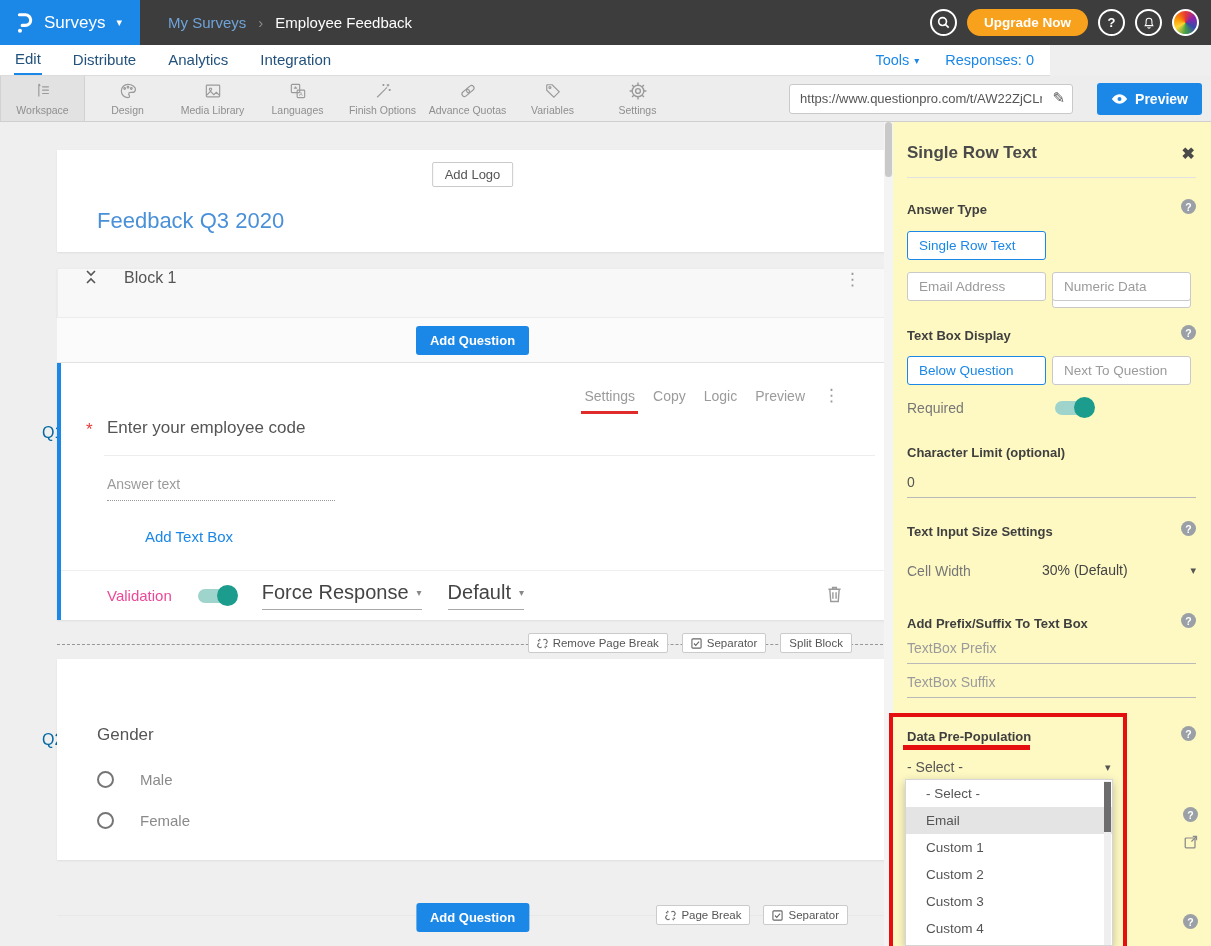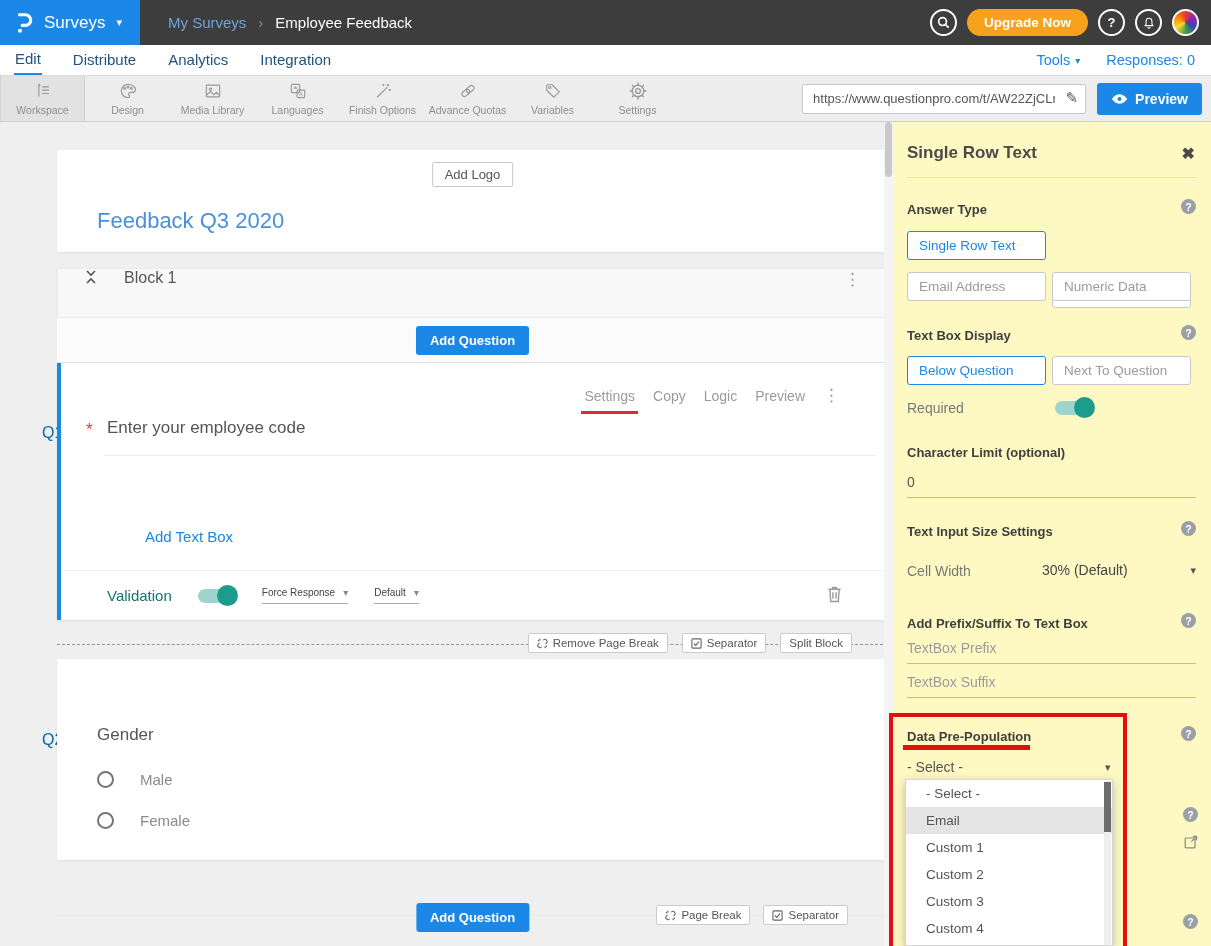--- a/index.html
+++ b/index.html
@@ -18,34 +18,34 @@
   .bc-parent { color:#6fa3d8; font-size:15px; }
   .bc-sep { color:#8d8d8d; font-size:15px; }
   .bc-current { color:#fdfdfd; font-size:15px; }
   .topbar-right { margin-left:auto; display:flex; align-items:center; gap:10px; padding-right:12px; }
   .circle-btn { width:27px; height:27px; border:2px solid #fff; border-radius:50%; display:flex; align-items:center; justify-content:center; color:#fff; font-size:13px; font-weight:bold; }
   .upgrade-btn { background:#f7a11c; color:#fff; font-size:13.5px; font-weight:bold; border-radius:14px; padding:6px 17px; }
   .avatar { width:27px; height:27px; border-radius:50%; border:2px solid #fff;
             background:conic-gradient(#e53935,#8e24aa,#3949ab,#43a047,#fdd835,#fb8c00,#e53935); }
 
   
-  .nav { position:absolute; top:45px; left:0; width:1211px; height:31px; background:#fff; border-bottom:1px solid #dcdcdc; display:flex; align-items:center; padding:0 14px; }
+  .nav { position:absolute; top:45px; left:0; width:1050px; height:31px; background:#fff; border-bottom:1px solid #dcdcdc; display:flex; align-items:center; padding:0 14px; }
   .nav-tab { font-size:15px; color:#23527c; margin-right:30px; padding:5px 1px 6px; }
   .nav-tab.active { border-bottom:2px solid #1b87e6; }
   .nav-right { margin-left:auto; display:flex; align-items:center; gap:26px; padding-right:2px; }
   .tools { color:#1b87e6; font-size:14.5px; display:flex; gap:5px; align-items:center; }
   .tools .caret { font-size:10px; color:#1b87e6; }
   .responses { color:#1b87e6; font-size:14.5px; }
 
   
   .toolbar { position:absolute; top:76px; left:0; width:1211px; height:46px; background:#ededed; border-bottom:1px solid #cfcfcf; display:flex; }
   .tb-item { width:85px; display:flex; flex-direction:column; align-items:center; justify-content:center; gap:3px; color:#8f8f8f; font-size:10.5px; }
   .tb-item.active { background:#e2e2e2; border-left:1px solid #d2d2d2; border-right:1px solid #d2d2d2; }
   .tb-item svg { stroke:#9a9a9a; fill:none; stroke-width:1.4; }
-  .toolbar-right { margin-left:auto; display:flex; align-items:center; gap:11px; padding-right:9px; }
+  .toolbar-right { margin-left:auto; display:flex; align-items:center; gap:24px; padding-right:9px; }
   .url-box { position:relative; width:284px; height:30px; }
   .url-box input { width:100%; height:100%; border:1px solid #c9c9c9; border-radius:3px; padding:0 30px 0 10px; font-size:13px; color:#555; font-family:inherit; background:#fff; }
   .pencil { position:absolute; right:8px; top:5px; color:#555; font-size:15px; }
   .preview-btn { height:32px; background:#1b87e6; border-radius:3px; color:#fff; font-size:14px; font-weight:bold; display:flex; align-items:center; gap:7px; padding:0 14px; }
 
   
   .gutter-label { position:absolute; color:#0369a1; font-size:16px;margin-left:28px; }
   .card { position:absolute; left:57px; width:831px; background:#fff; }
   .shadow { box-shadow:0 1px 2px rgba(0,0,0,.07); }
 
@@ -64,25 +64,25 @@
   .qtab.active { position:relative; }
   .qtab.active::after { content:""; position:absolute; left:-3px; right:-3px; bottom:-10px; height:3px; background:#e02b2b; }
   .q-asterisk { position:absolute; left:25px; top:57px; color:#e53935; font-size:17px; }
   .q1-text { position:absolute; left:46px; top:55px; font-size:17px; color:#555; }
   .q1-underline { position:absolute; left:43px; right:13px; top:92px; border-bottom:1px solid #ededed; }
   .answer-input { position:absolute; left:46px; top:110px; width:228px; }
   .answer-input input { width:100%; border:0; border-bottom:1px dotted #9b9b9b; font-size:14px; color:#9b9b9b; padding:3px 0 8px; background:transparent; font-family:inherit; outline:none; }
   .answer-input input::placeholder { color:#9b9b9b; }
   .add-textbox-link { position:absolute; left:84px; top:165px; color:#1b87e6; font-size:15px; }
   .q1-footer { position:absolute; left:0; right:0; top:207px; bottom:0; border-top:1px solid #efefef; display:flex; align-items:center; padding-left:46px; gap:26px; }
-  .validation-label { font-size:15px; color:#0f766e; }
+  .validation-label { font-size:15px; color:#ec4899; }
   .toggle { width:38px; height:14px; background:#9fd4cc; border-radius:8px; position:relative; }
   .toggle::after { content:""; position:absolute; right:-2px; top:-4px; width:21px; height:21px; border-radius:50%; background:#1c9c8c; }
   .mini-select { display:flex; align-items:center; gap:8px; border-bottom:1px solid #a8a8a8; padding-bottom:5px; }
-  .mini-select .lbl { font-size:10px; color:#444; }
+  .mini-select .lbl { font-size:20px; color:#444; }
   .mini-select .caret { font-size:10px; color:#888; }
   .trash { position:absolute; right:46px; top:50%; transform:translateY(-50%); }
   .trash svg { stroke:#9a9a9a; fill:none; stroke-width:1.5; }
 
   .dashed-row { position:absolute; left:57px; top:633px; width:831px; height:24px; }
   .dashed-row::before { content:""; position:absolute; left:0; right:0; top:11px; border-top:1px dashed #979797; }
   .dashed-btns { position:absolute; right:36px; top:0; display:flex; gap:14px; }
   .mini-btn { position:relative; background:#fff; border:1px solid #cbcbcb; border-radius:2px; color:#555; font-size:11.5px; padding:3px 8px; display:flex; align-items:center; gap:5px; }
   .mini-btn svg { stroke:#666; fill:none; stroke-width:1.2; }
 
@@ -286,20 +286,23 @@
   <div class="qtabs">
     <span class="qtab active">Settings</span>
     <span class="qtab">Copy</span>
     <span class="qtab">Logic</span>
     <span class="qtab">Preview</span>
     <span class="dots">⋮</span>
   </div>
   <span class="q-asterisk">*</span>
   <span class="q1-text">Enter your employee code</span>
   <div class="q1-underline"></div>
+  <div class="answer-input">
+    <input type="text" placeholder="Answer text" style="">
+  </div>
   <span class="add-textbox-link">Add Text Box</span>
   <div class="q1-footer">
     <span class="validation-label">Validation</span>
     <span class="toggle"></span>
     <span class="mini-select">
       <span class="lbl">Force Response</span>
       <span class="caret">▾</span>
     </span>
     <span class="mini-select">
       <span class="lbl">Default</span>

